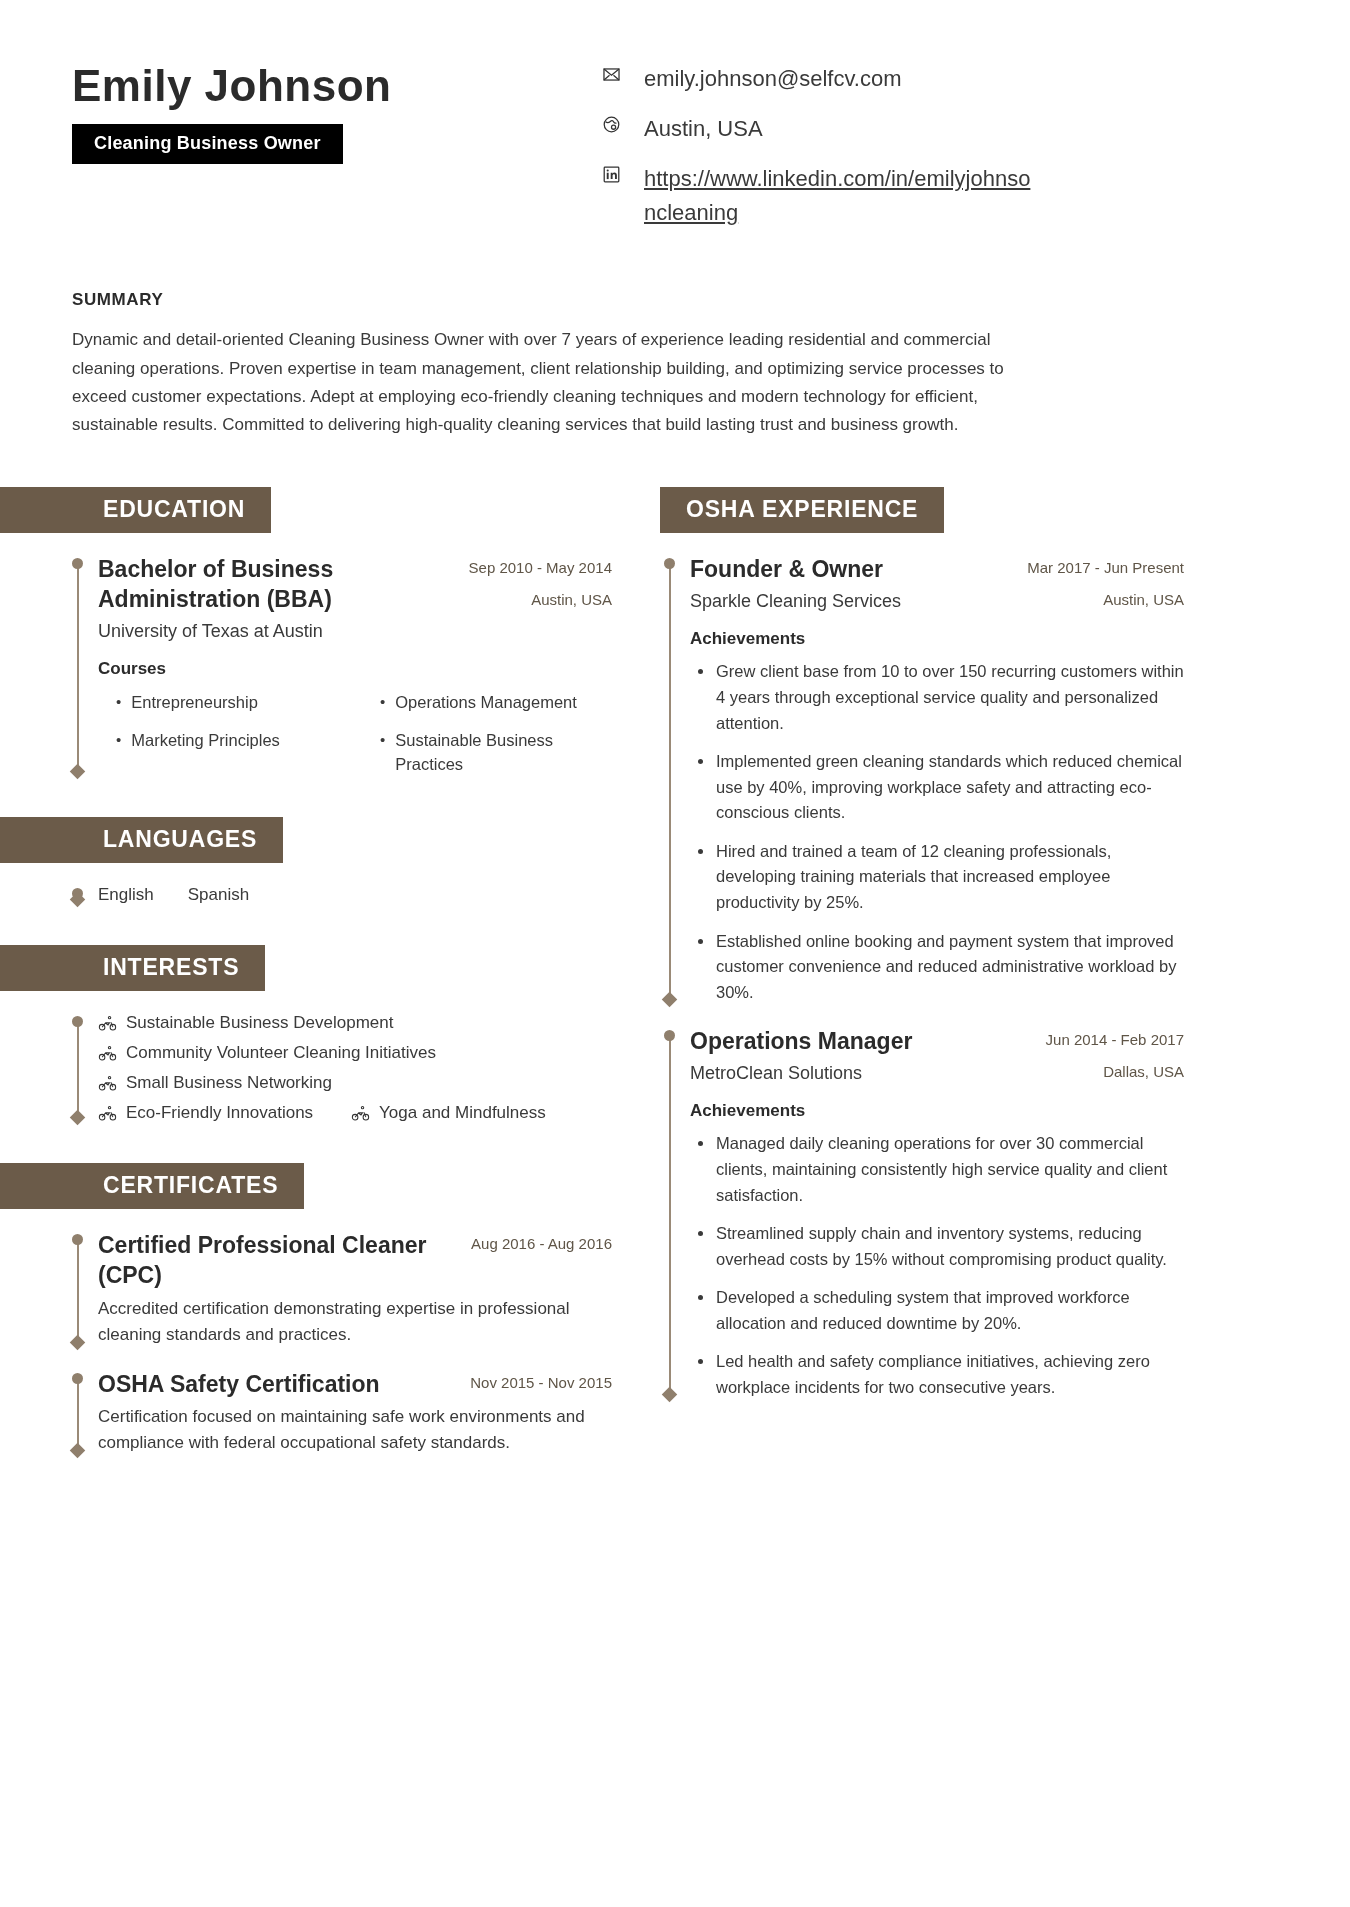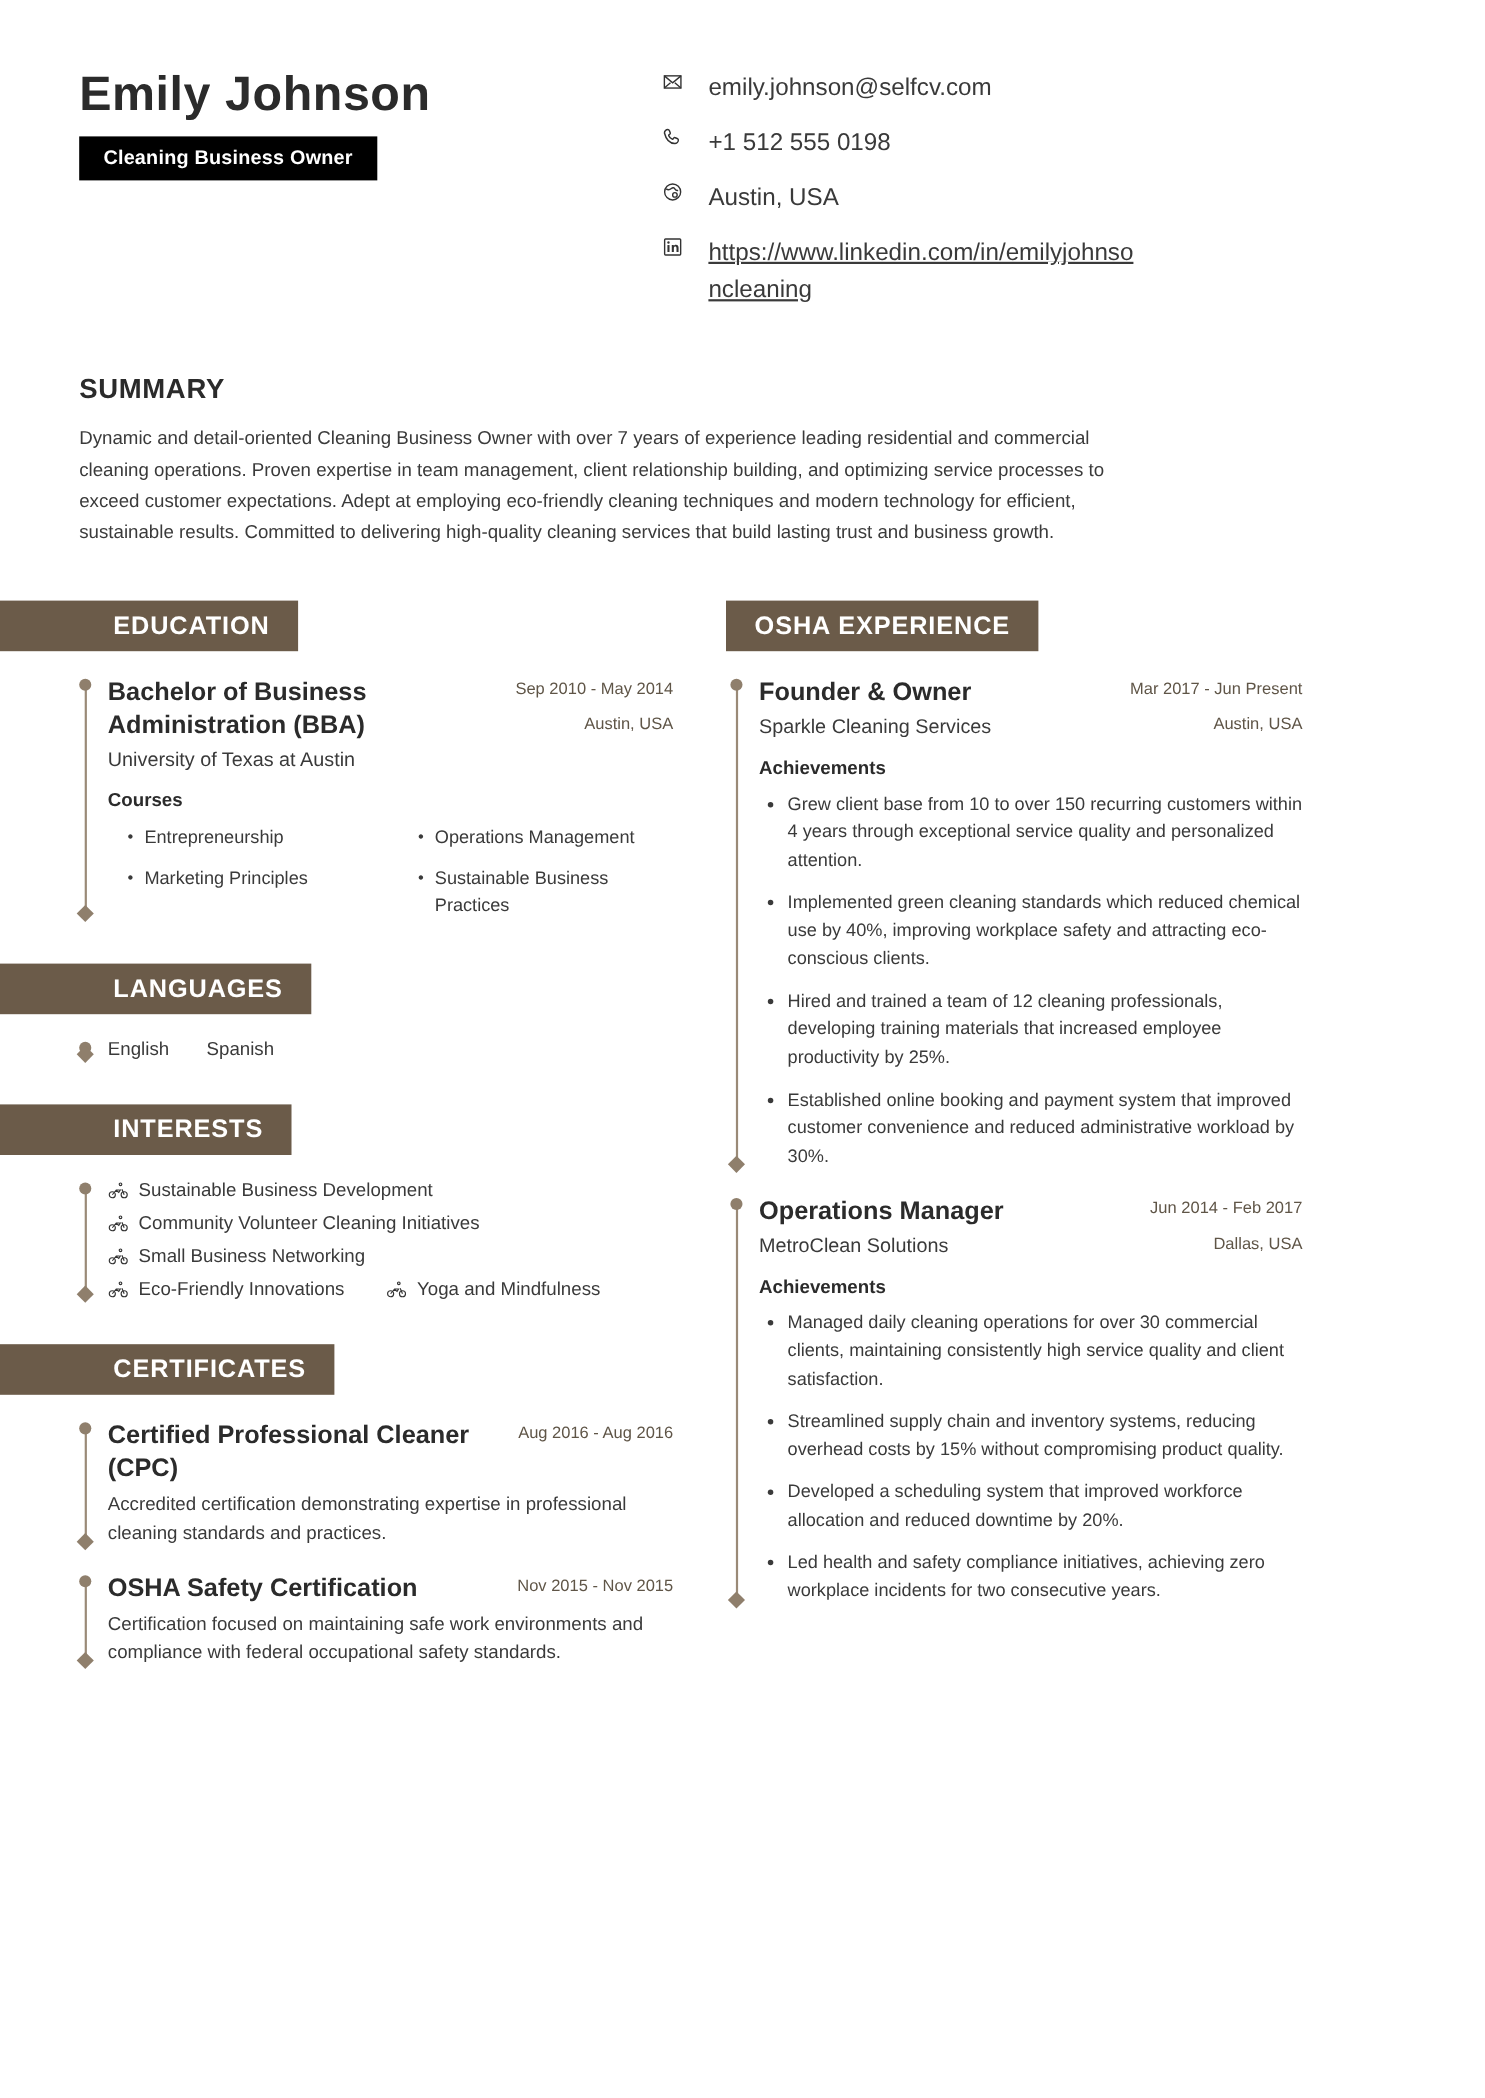--- a/index.html
+++ b/index.html
@@ -57,21 +57,21 @@
   .contact-row .ico svg { width: 19px; height: 19px; display: block; }
   .contact-link {
     text-decoration: underline;
     color: #3a3a3a;
     word-break: break-all;
   }
 
   
   .summary-wrap { margin-top: 44px; }
   .summary-title {
-    font-size: 25px;
+    font-size: 17px;
     font-weight: 800;
     letter-spacing: 0.6px;
     color: #2b2b2b;
     margin-bottom: 16px;
   }
   .summary-text {
     font-size: 17px;
     line-height: 1.66;
     color: #3a3a3a;
     max-width: 1010px;
@@ -217,28 +217,20 @@
     </div>
     <div class="contact" id="contact-list">
         <div class="contact-row">
           <span class="ico">
             <svg viewBox="0 0 24 24" fill="none" stroke="#333" stroke-width="1.6">
               <rect x="2.5" y="5" width="19" height="14"></rect>
               <path d="M2.5 5l9.5 8 9.5-8M2.5 19l7-6M21.5 19l-7-6"></path>
             </svg>
           </span>
           <span class="">emily.johnson@selfcv.com</span>
-        </div>
-        <div class="contact-row">
-          <span class="ico">
-            <svg viewBox="0 0 24 24" fill="none" stroke="#333" stroke-width="1.7" stroke-linecap="round">
-              <path d="M6.5 3.5c1 0 1.4.4 1.8 1.4l.9 2.2c.3.8.1 1.3-.5 1.8l-1 .8c-.3.25-.35.5-.2.85.7 1.6 2.4 3.3 4 4 .35.15.6.1.85-.2l.8-1c.5-.6 1-.8 1.8-.5l2.2.9c1 .4 1.4.8 1.4 1.8 0 2.1-1.9 3.9-4 3.9C8.5 19.45 4.55 15.5 2.6 7.5c0-2.1 1.8-4 3.9-4z"></path>
-            </svg>
-          </span>
-          <span class="">+1 512 555 0198</span>
         </div>
         <div class="contact-row">
           <span class="ico">
             <svg viewBox="0 0 24 24" fill="none" stroke="#333" stroke-width="1.6">
               <circle cx="12" cy="12" r="9.2"></circle>
               <path d="M4.5 8.5c2.2 1.6 4.3 1.1 6 -.4 1.6-1.4 3.2-1.1 4.2.6.8 1.4 2.1 1.9 3.6 1.4"></path>
               <circle cx="14.6" cy="15.4" r="2.6"></circle>
             </svg>
           </span>
           <span class="">Austin, USA</span>

